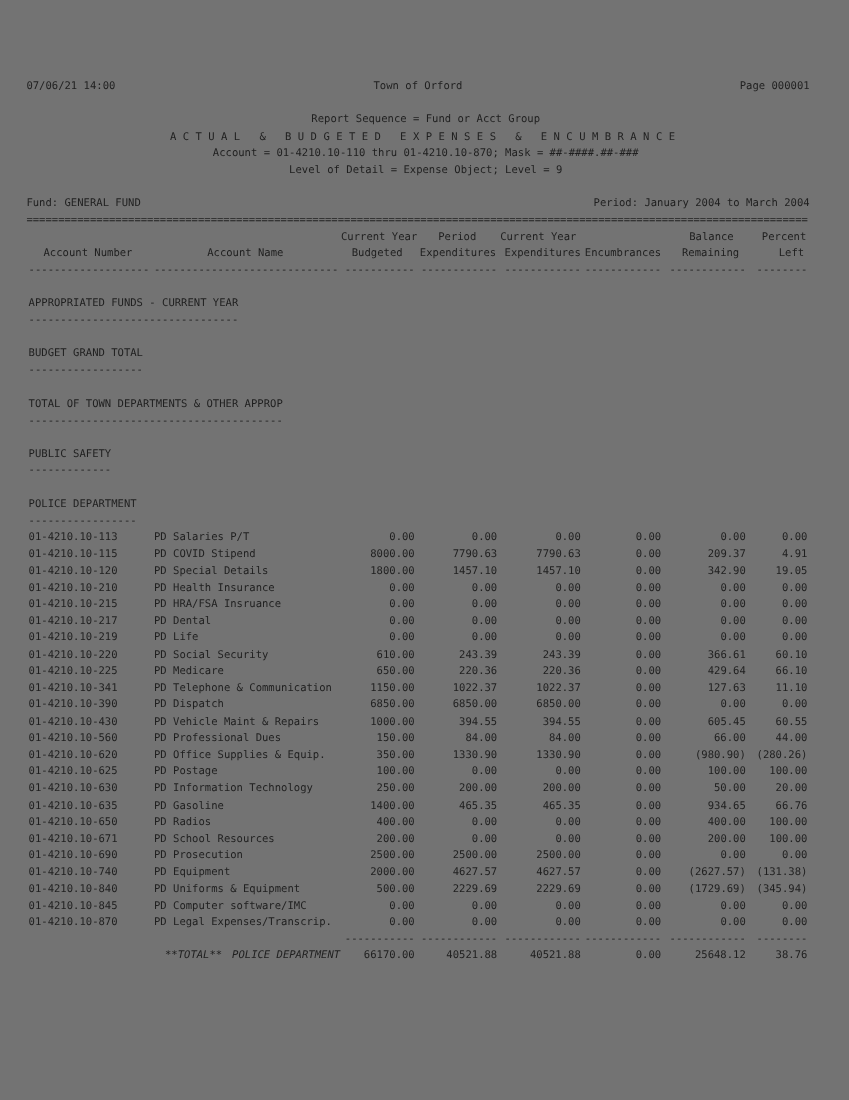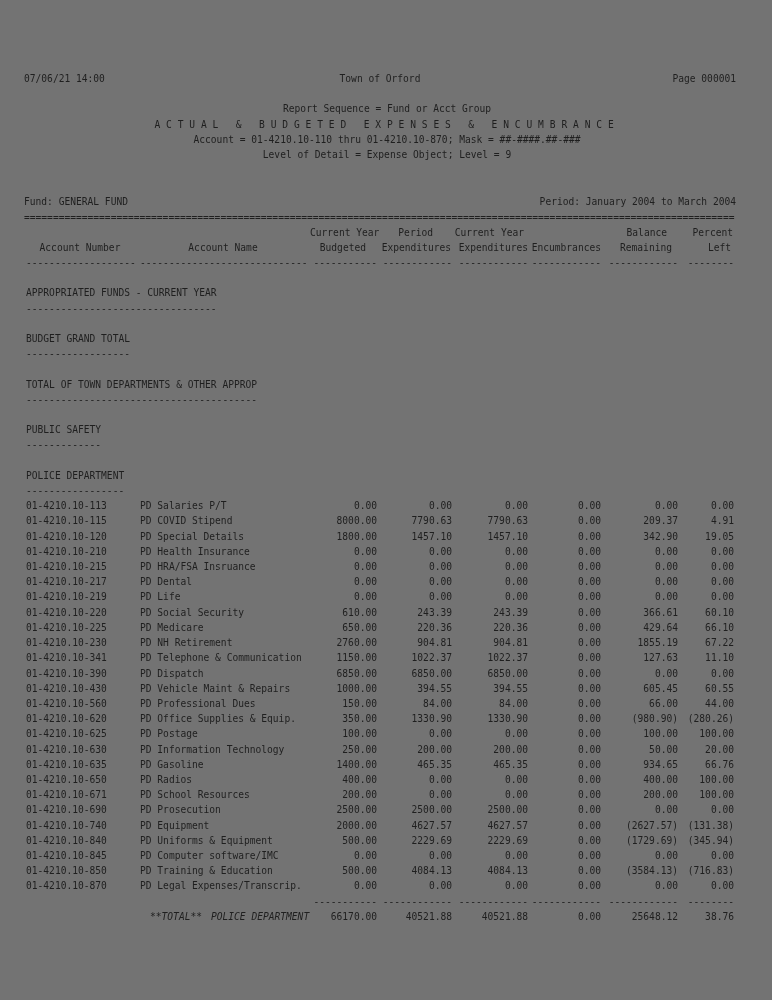--- a/index.html
+++ b/index.html
@@ -16,21 +16,21 @@
     overflow:hidden;
   }
   .line{height:15.2px;white-space:pre;overflow:visible;}
   .blank{height:15.2px;}
   .topline{display:flex;}
   .topline .side{flex:1 1 0;}
   .topline .side.right{text-align:right;}
   .topline .mid{flex:0 0 auto;}
   .center{text-align:center;margin-right:-14px;}
   .title-line{letter-spacing:5.85px;}
-  .fundline{display:flex;justify-content:space-between;margin-top:17px;}
+  .fundline{display:flex;justify-content:space-between;}
   .sep{width:713px;overflow:hidden;white-space:pre;}
   table.report{border-collapse:collapse;table-layout:fixed;width:710px;}
   table.report col.c1{width:112px;}
   table.report col.c2{width:174px;}
   table.report col.c3{width:67px;}
   table.report col.c4{width:75px;}
   table.report col.c5{width:76px;}
   table.report col.c6{width:73px;}
   table.report col.c7{width:77px;}
   table.report col.c8{width:56px;}
@@ -255,30 +255,20 @@
           <td class="l pl2">01-4210.10-225</td>
           <td class="l pl4">PD Medicare</td>
           <td class="r">650.00</td>
           <td class="r">220.36</td>
           <td class="r">220.36</td>
           <td class="r">0.00</td>
           <td class="r">429.64</td>
           <td class="r">66.10</td>
         </tr>
         <tr>
-          <td class="l pl2">01-4210.10-230</td>
-          <td class="l pl4">PD NH Retirement</td>
-          <td class="r">2760.00</td>
-          <td class="r">904.81</td>
-          <td class="r">904.81</td>
-          <td class="r">0.00</td>
-          <td class="r">1855.19</td>
-          <td class="r">67.22</td>
-        </tr>
-        <tr>
           <td class="l pl2">01-4210.10-341</td>
           <td class="l pl4">PD Telephone &amp; Communication</td>
           <td class="r">1150.00</td>
           <td class="r">1022.37</td>
           <td class="r">1022.37</td>
           <td class="r">0.00</td>
           <td class="r">127.63</td>
           <td class="r">11.10</td>
         </tr>
         <tr>
@@ -403,30 +393,20 @@
         </tr>
         <tr>
           <td class="l pl2">01-4210.10-845</td>
           <td class="l pl4">PD Computer software/IMC</td>
           <td class="r">0.00</td>
           <td class="r">0.00</td>
           <td class="r">0.00</td>
           <td class="r">0.00</td>
           <td class="r">0.00</td>
           <td class="r">0.00</td>
-        </tr>
-        <tr>
-          <td class="l pl2">01-4210.10-850</td>
-          <td class="l pl4">PD Training &amp; Education</td>
-          <td class="r">500.00</td>
-          <td class="r">4084.13</td>
-          <td class="r">4084.13</td>
-          <td class="r">0.00</td>
-          <td class="r">(3584.13)</td>
-          <td class="r">(716.83)</td>
         </tr>
         <tr>
           <td class="l pl2">01-4210.10-870</td>
           <td class="l pl4">PD Legal Expenses/Transcrip.</td>
           <td class="r">0.00</td>
           <td class="r">0.00</td>
           <td class="r">0.00</td>
           <td class="r">0.00</td>
           <td class="r">0.00</td>
           <td class="r">0.00</td>

